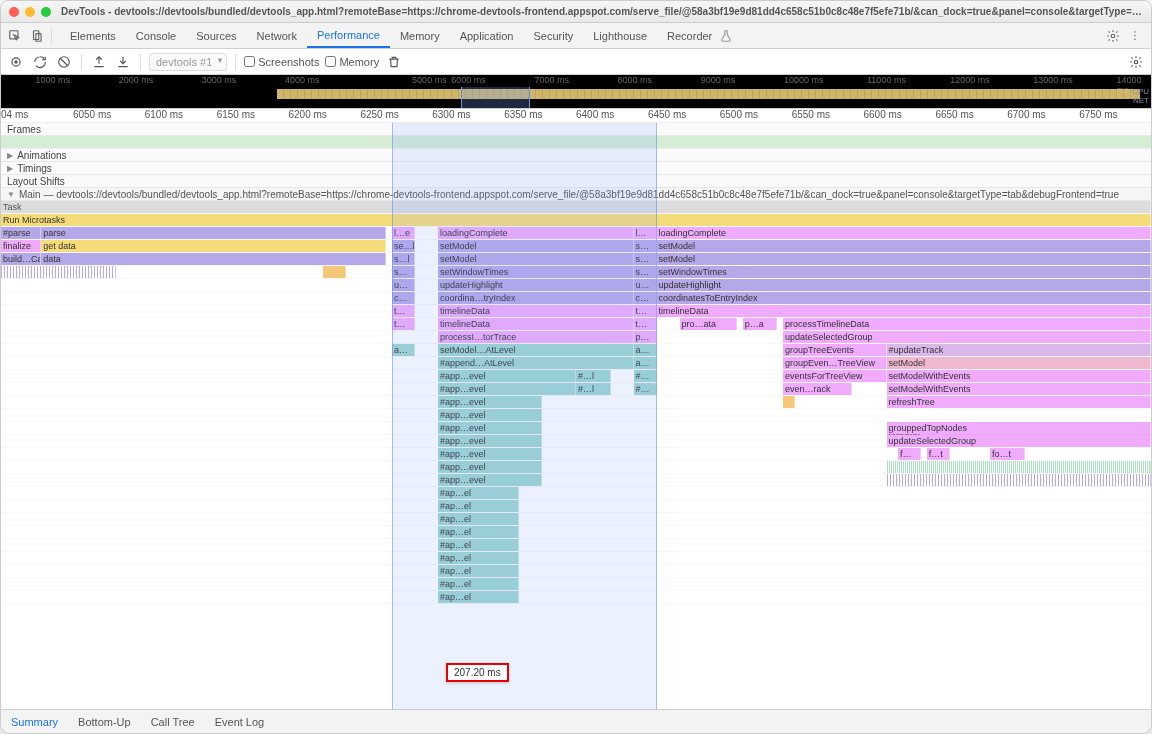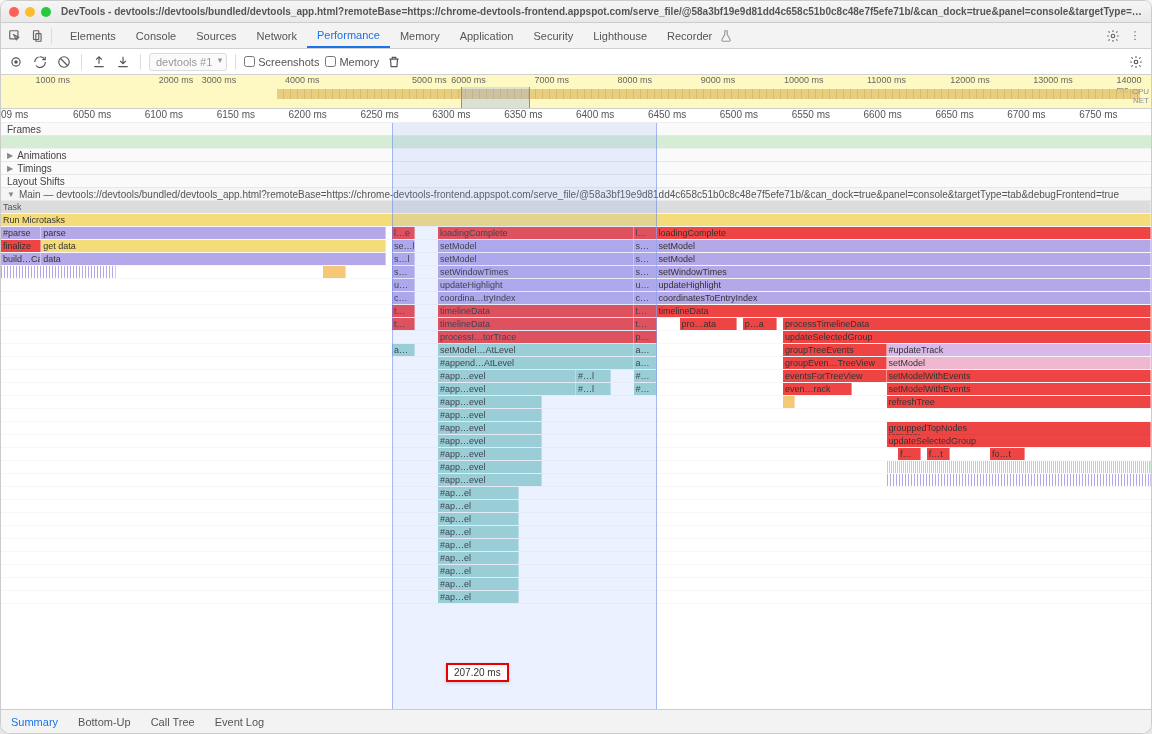--- a/index.html
+++ b/index.html
@@ -17,42 +17,42 @@
 .tab.active { color: #1a73e8; border-bottom: 2px solid #1a73e8; }
 .spacer { flex: 1; }
 .gear { margin-left: auto; }
 .toolbar2 { height: 26px; display: flex; align-items: center; border-bottom: 1px solid #d0d0d0; background: #fff; padding: 0 6px; gap: 6px; }
 .tb-btn { width: 18px; height: 18px; display: inline-flex; align-items: center; justify-content: center; color: #555; }
 .tb-sep { width: 1px; height: 16px; background: #ddd; margin: 0 2px; }
 .dropdown { color: #999; font-size: 11px; padding: 2px 14px 2px 6px; border: 1px solid #ddd; border-radius: 3px; background: #fafafa; position: relative; }
 .dropdown::after { content: "▾"; position: absolute; right: 4px; top: 1px; font-size: 9px; color: #999; }
 .cb-wrap { display: flex; align-items: center; gap: 3px; font-size: 11px; color: #555; }
 .cb-wrap input { width: 11px; height: 11px; }
-.overview { position: relative; height: 34px; border-bottom: 1px solid #d0d0d0; background: #fef9c3; }
+.overview { position: relative; height: 34px; border-bottom: 1px solid #d0d0d0; background: #000000; }
 .ov-ruler { height: 12px; position: relative; font-size: 9px; color: #666; }
 .ov-tick { position: absolute; top: 0; }
 .ov-body { position: absolute; top: 12px; left: 0; right: 0; bottom: 0; }
 .ov-strip { position: absolute; left: 24%; right: 1%; top: 2px; height: 10px; background: repeating-linear-gradient(90deg,#e5c978 0 6px,#d4b560 6px 7px); opacity: 0.9; }
 .ov-sel { position: absolute; top: 0; bottom: 0; left: 40%; width: 6%; background: rgba(120,160,255,0.25); border-left: 1px solid #6a8ff0; border-right: 1px solid #6a8ff0; }
 .ov-labels { position: absolute; right: 2px; top: 12px; font-size: 8px; color: #88a; text-align: right; }
 .timeline-ruler { height: 14px; position: relative; border-bottom: 1px solid #eee; font-size: 10px; color: #555; background: #fff; }
 .tr-tick { position: absolute; top: 0; }
 .flame-area { position: relative; flex: 1; overflow: hidden; background: #fff; }
 .selection-overlay { position: absolute; top: 0; bottom: 0; left: 34%; width: 23%; background: rgba(130,160,255,0.15); border-left: 1px solid rgba(100,130,230,0.5); border-right: 1px solid rgba(100,130,230,0.5); pointer-events: none; z-index: 5; }
 .row { height: 13px; display: flex; align-items: center; border-bottom: 1px solid #f0f0f0; position: relative; font-size: 10px; }
 .row-hdr { height: 13px; display: flex; align-items: center; padding-left: 6px; background: #fafafa; font-size: 10px; color: #444; border-bottom: 1px solid #e8e8e8; }
 .row-hdr .disc { margin-right: 4px; font-size: 8px; color: #888; }
 .frames-bar { position: absolute; top: 0; bottom: 0; left: 0; right: 0; background: #d5ecd5; }
 .main-hdr { height: 13px; background: #f5f5f5; padding-left: 6px; font-size: 10px; color: #555; border-bottom: 1px solid #e8e8e8; display: flex; align-items: center; white-space: nowrap; overflow: hidden; }
 .flame-row { height: 13px; position: relative; border-bottom: 1px solid rgba(0,0,0,0.03); }
 .bar { position: absolute; top: 0; height: 12px; font-size: 9px; color: #333; padding: 0 2px; overflow: hidden; white-space: nowrap; border-right: 1px solid rgba(255,255,255,0.4); display: flex; align-items: center; }
 .c-gray { background: #dcdcdc; color: #555; }
 .c-yellow { background: #f5dc7a; }
 .c-blue { background: #b5a8e8; }
-.c-green { background: #ef4444; }
+.c-green { background: #f0abfc; }
 .c-teal { background: #9fd6d0; }
 .c-purple { background: #d8b8e8; }
 .c-pink { background: #f0b8d0; }
 .c-orange { background: #f5c878; }
 .stripe { background: repeating-linear-gradient(90deg,#b5a8e8 0 1px,transparent 1px 3px); }
 .stripe-g { background: repeating-linear-gradient(90deg,#a8dfc0 0 1px,transparent 1px 2px); }
 .tooltip { position: absolute; background: #fff; border: 2px solid #e60000; padding: 2px 6px; font-size: 10px; color: #333; z-index: 10; box-shadow: 0 1px 3px rgba(0,0,0,0.2); }
 .bottom-tabs { height: 24px; border-top: 1px solid #ccc; display: flex; align-items: center; padding: 0 6px; gap: 12px; font-size: 11px; background: #f3f3f3; }
 .btab { color: #555; cursor: pointer; padding: 0 4px; }
 .btab.active { color: #1a73e8; }
@@ -163,21 +163,21 @@
         <svg viewBox="0 0 24 24" fill="none" stroke="currentColor" stroke-width="2">
           <circle cx="12" cy="12" r="3"></circle>
           <path d="M12 2v3M12 19v3M4.2 4.2l2.1 2.1M17.7 17.7l2.1 2.1M2 12h3M19 12h3M4.2 19.8l2.1-2.1M17.7 6.3l2.1-2.1"></path>
         </svg>
       </span>
   </div>
 
   <div class="overview">
     <div class="ov-ruler" id="ovRuler">
         <span class="ov-tick" style="left: 3%;">1000 ms</span>
-        <span class="ov-tick" style="left: 10.2308%; margin-left: 40px;">2000 ms</span>
+        <span class="ov-tick" style="left: 10.2308%;">2000 ms</span>
         <span class="ov-tick" style="left: 17.4615%;">3000 ms</span>
         <span class="ov-tick" style="left: 24.6923%;">4000 ms</span>
         <span class="ov-tick" style="left: 31.9231%; padding-left: 44px;">5000 ms</span>
         <span class="ov-tick" style="left: 39.1538%;">6000 ms</span>
         <span class="ov-tick" style="left: 46.3846%;">7000 ms</span>
         <span class="ov-tick" style="left: 53.6154%;">8000 ms</span>
         <span class="ov-tick" style="left: 60.8462%;">9000 ms</span>
         <span class="ov-tick" style="left: 68.0769%;">10000 ms</span>
         <span class="ov-tick" style="left: 75.3077%;">11000 ms</span>
         <span class="ov-tick" style="left: 82.5385%;">12000 ms</span>
@@ -188,21 +188,21 @@
       <div class="ov-strip"></div>
       <div class="ov-sel"></div>
     </div>
     <div class="ov-labels">
       <div>CPU</div>
       <div>NET</div>
     </div>
   </div>
 
   <div class="timeline-ruler" id="tlRuler">
-      <span class="tr-tick" style="left: 0%;">09 ms</span>
+      <span class="tr-tick" style="left: 0%;">04 ms</span>
       <span class="tr-tick" style="left: 6.25%;">6050 ms</span>
       <span class="tr-tick" style="left: 12.5%;">6100 ms</span>
       <span class="tr-tick" style="left: 18.75%;">6150 ms</span>
       <span class="tr-tick" style="left: 25%;">6200 ms</span>
       <span class="tr-tick" style="left: 31.25%;">6250 ms</span>
       <span class="tr-tick" style="left: 37.5%;">6300 ms</span>
       <span class="tr-tick" style="left: 43.75%;">6350 ms</span>
       <span class="tr-tick" style="left: 50%;">6400 ms</span>
       <span class="tr-tick" style="left: 56.25%;">6450 ms</span>
       <span class="tr-tick" style="left: 62.5%;">6500 ms</span>

